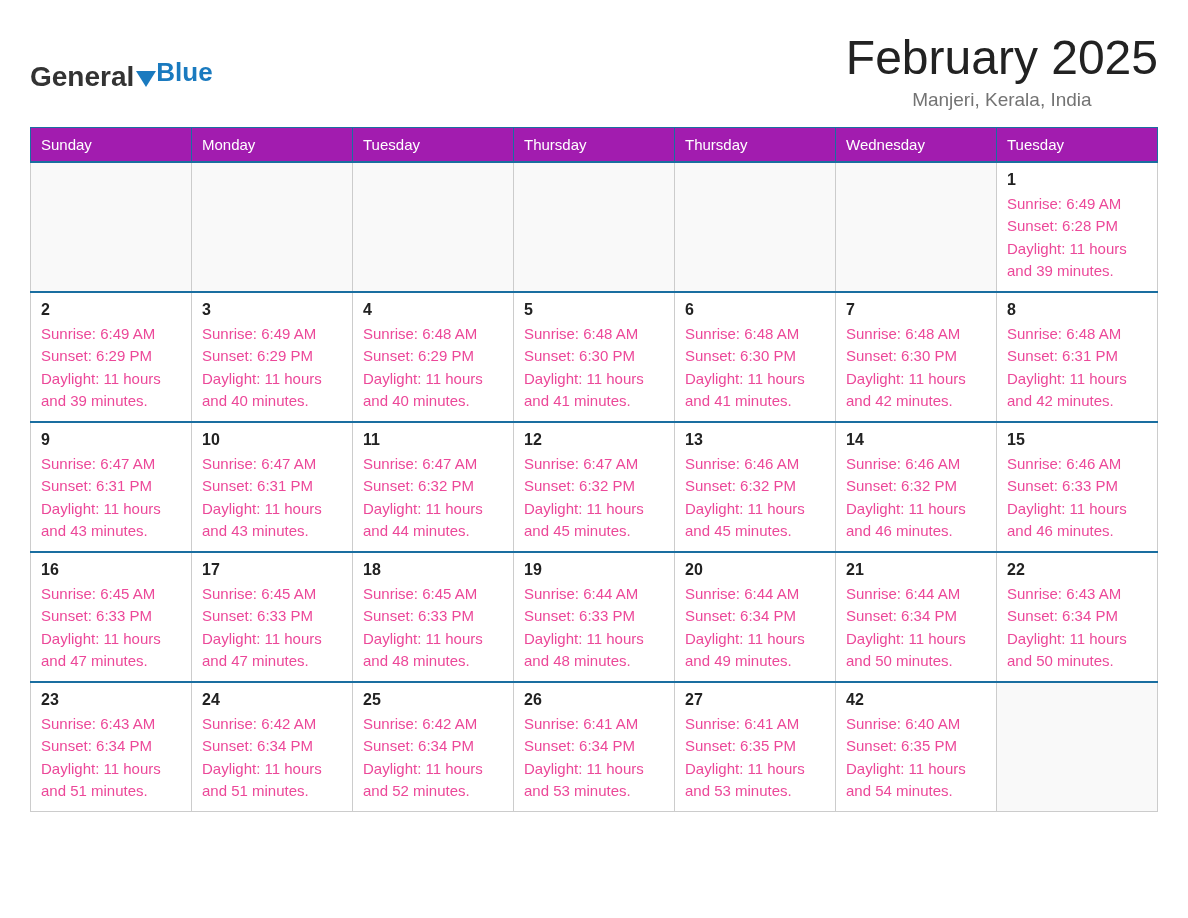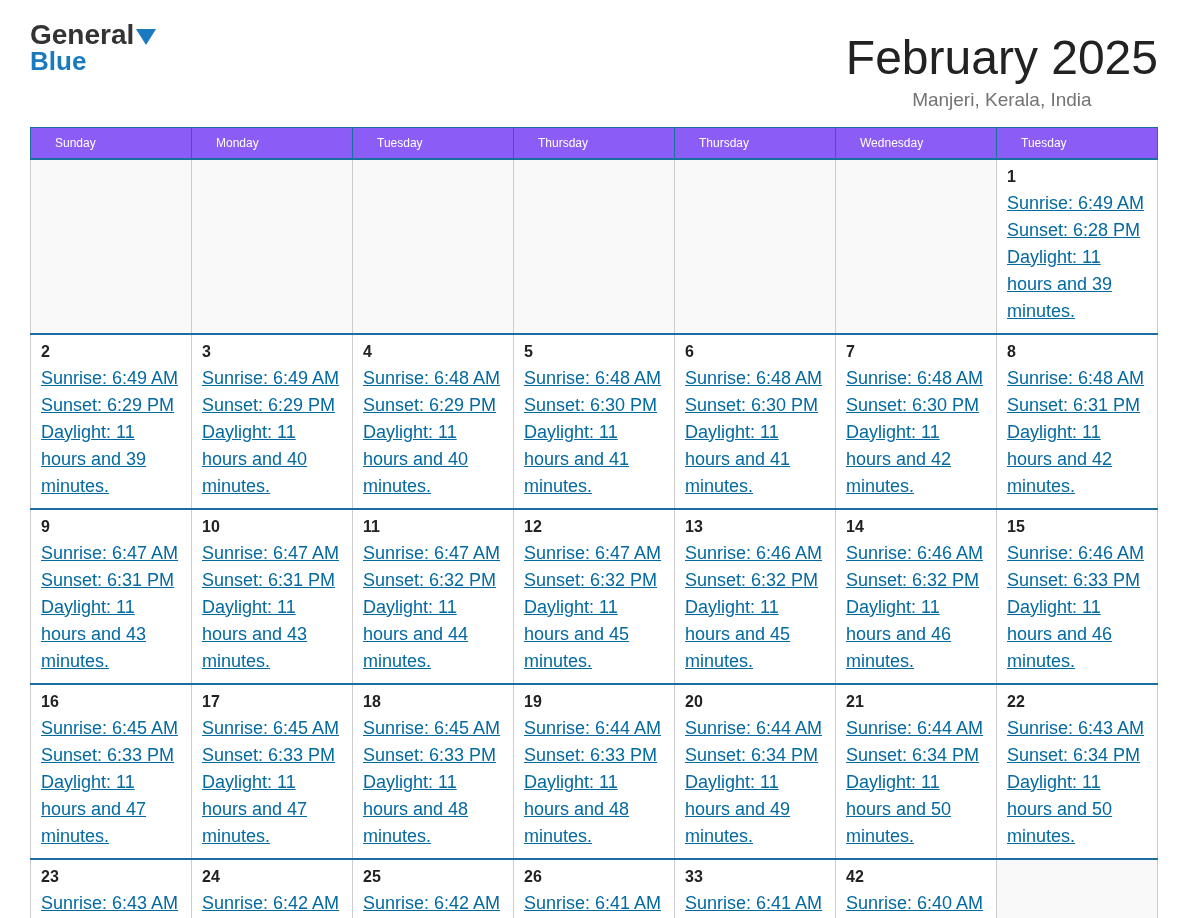--- a/index.html
+++ b/index.html
@@ -12,22 +12,23 @@
       padding: 20px 30px;
     }
     .header-area {
       display: flex;
       justify-content: space-between;
       align-items: flex-start;
       margin-bottom: 16px;
     }
     .logo {
       display: flex;
-      flex-direction: column;
+      flex-direction: row;
       line-height: 1.1;
+      margin-top: 42px;
     }
     .logo-top {
       font-size: 28px;
       font-weight: bold;
       color: #333;
     }
     .logo-triangle {
       display: inline-block;
       width: 0;
       height: 0;
@@ -56,25 +57,25 @@
     .subtitle {
       font-size: 19px;
       color: #737373;
       margin-top: 4px;
     }
     .calendar {
       width: 100%;
       border-collapse: collapse;
     }
     .calendar th {
-      background-color: #8b5cf6;
+      background-color: #a21caf;
       color: #fff;
-      font-size: 12px;
+      font-size: 15px;
       font-weight: normal;
-      padding: 8px 24px;
+      padding: 8px 10px;
       text-align: left;
       border: 1px solid #1a6ea0;
     }
     .calendar td {
       vertical-align: top;
       border: 1px solid #ccc;
       padding: 8px 10px;
       width: calc(100% / 7);
       min-height: 100px;
       font-size: 13px;
@@ -84,24 +85,23 @@
       background: #f9f9f9;
     }
     .day-number {
       font-size: 16px;
       font-weight: bold;
       color: #222;
       display: block;
       margin-bottom: 4px;
     }
     .day-info {
-      font-size: 18px;
-      color: #0369a1;
+      font-size: 15px;
+      color: #ec4899;
       line-height: 1.5;
-      text-decoration: underline;
     }
     .week-row td {
       border-top: 2px solid #1a6ea0;
     }
   </style>
 </head>
 <body>
 
 <div class="header-area">
   <div class="logo">
@@ -294,21 +294,21 @@
 Sunset: 6:34 PM
 Daylight: 11 hours and 52 minutes.</div>
         </td>
         <td>
           <span class="day-number">26</span>
           <div class="day-info" style="white-space: pre-line;">Sunrise: 6:41 AM
 Sunset: 6:34 PM
 Daylight: 11 hours and 53 minutes.</div>
         </td>
         <td>
-          <span class="day-number">33</span>
+          <span class="day-number">27</span>
           <div class="day-info" style="white-space: pre-line;">Sunrise: 6:41 AM
 Sunset: 6:35 PM
 Daylight: 11 hours and 53 minutes.</div>
         </td>
         <td>
           <span class="day-number">42</span>
           <div class="day-info" style="white-space: pre-line;">Sunrise: 6:40 AM
 Sunset: 6:35 PM
 Daylight: 11 hours and 54 minutes.</div>
         </td>

